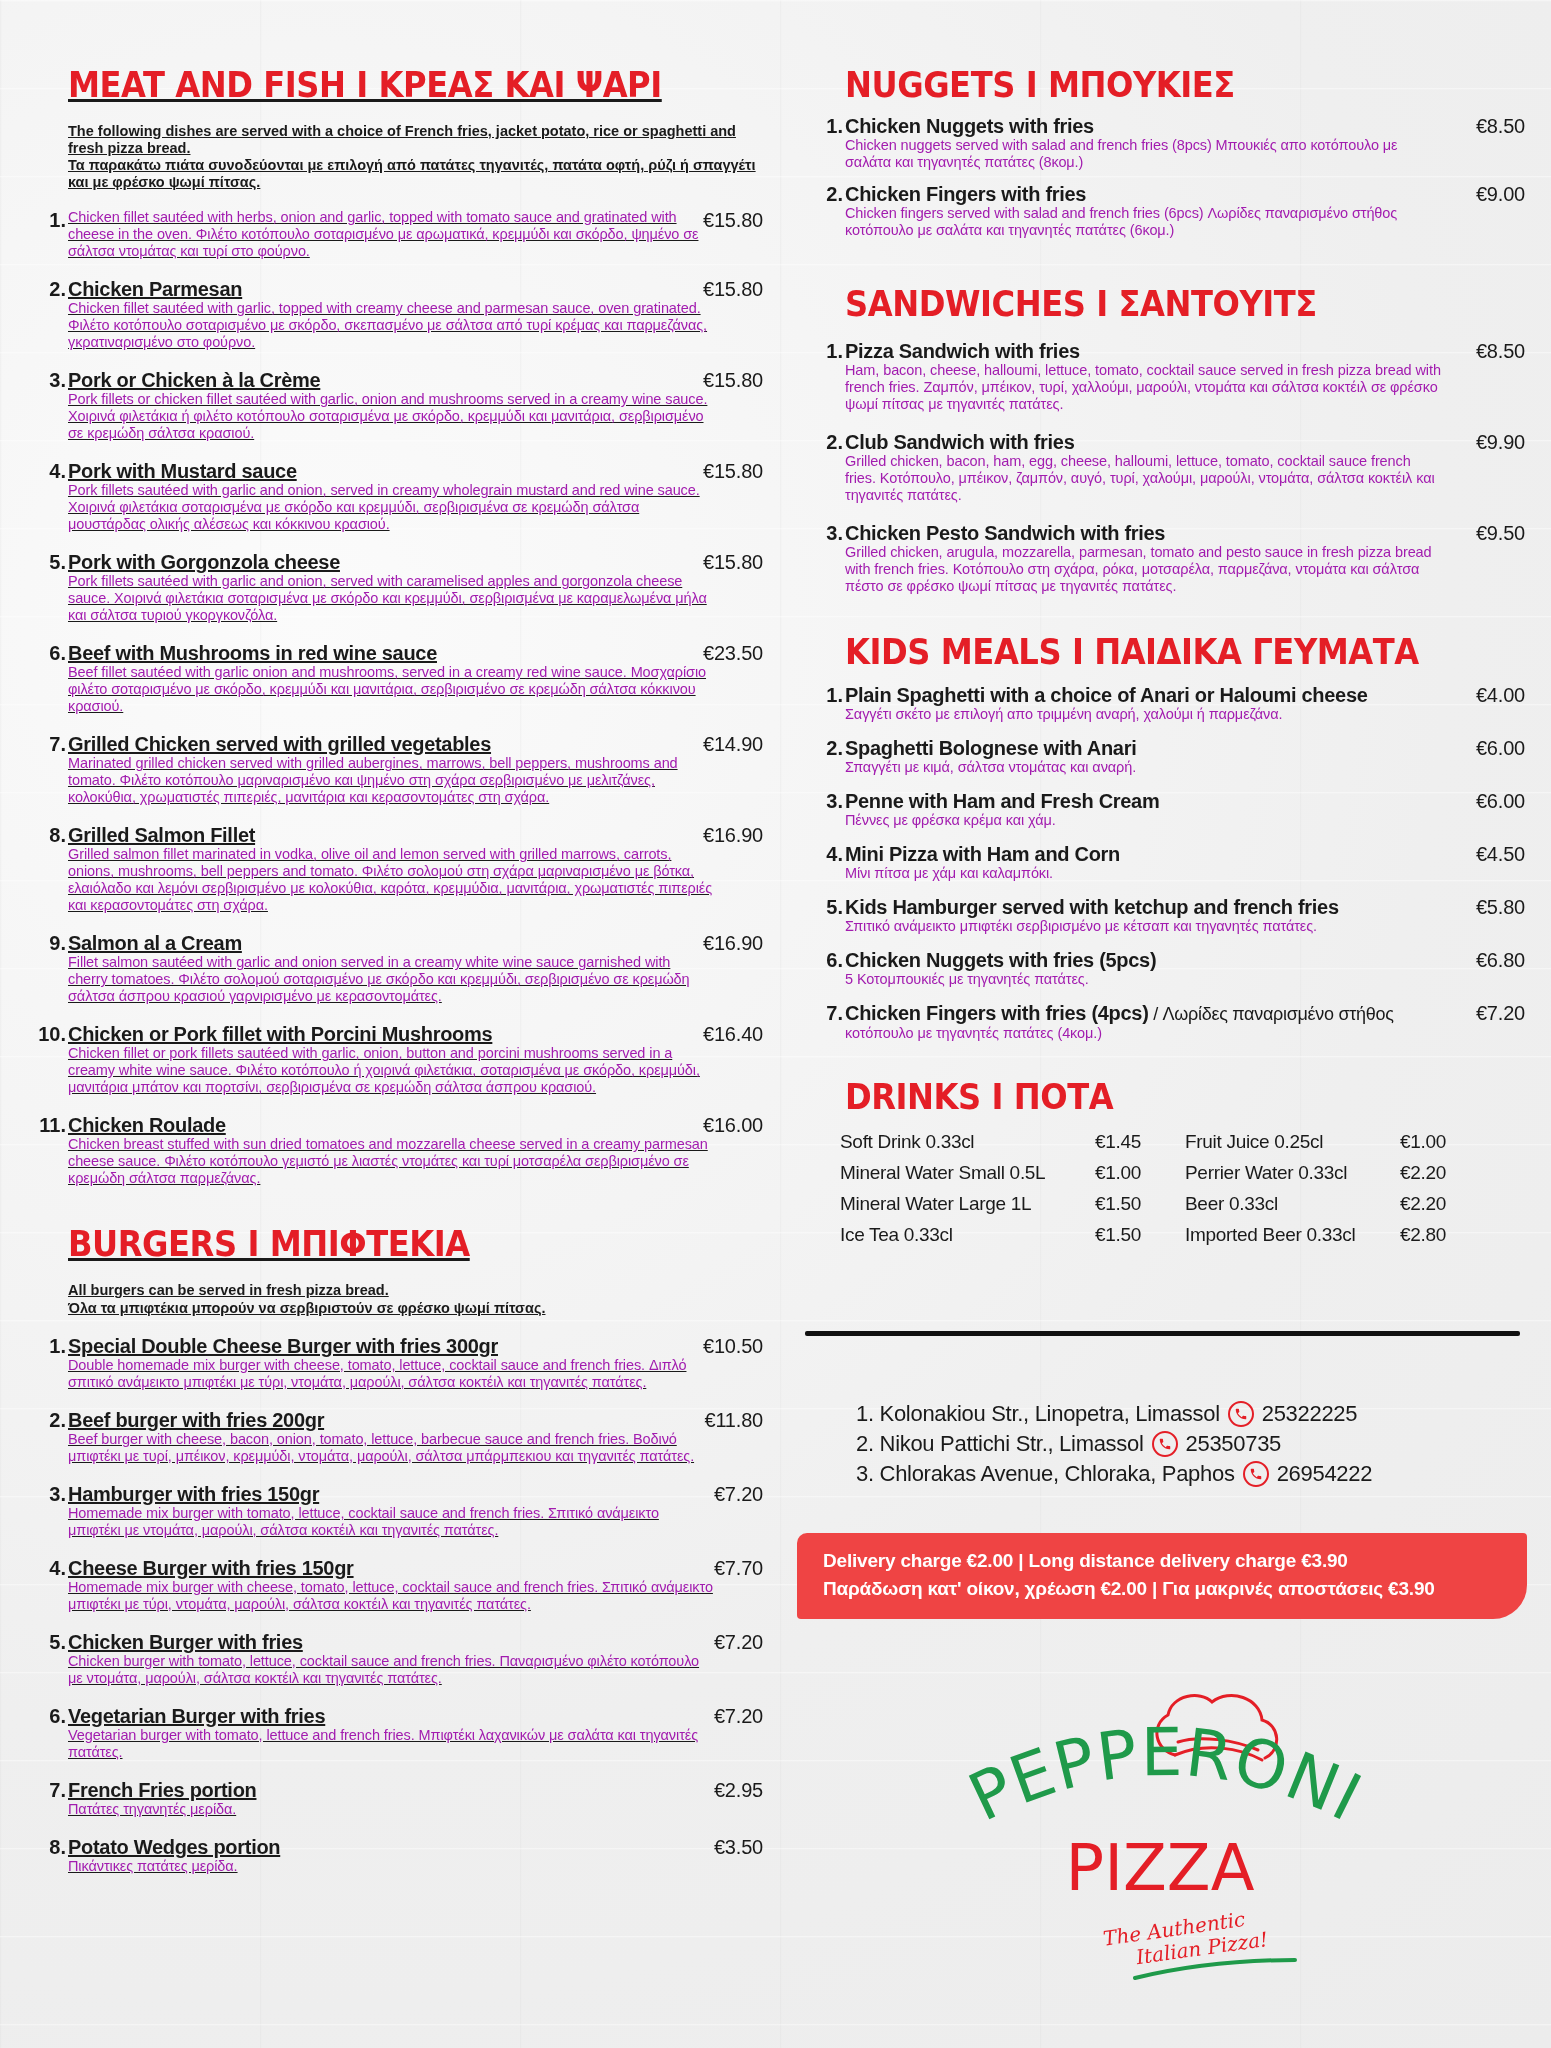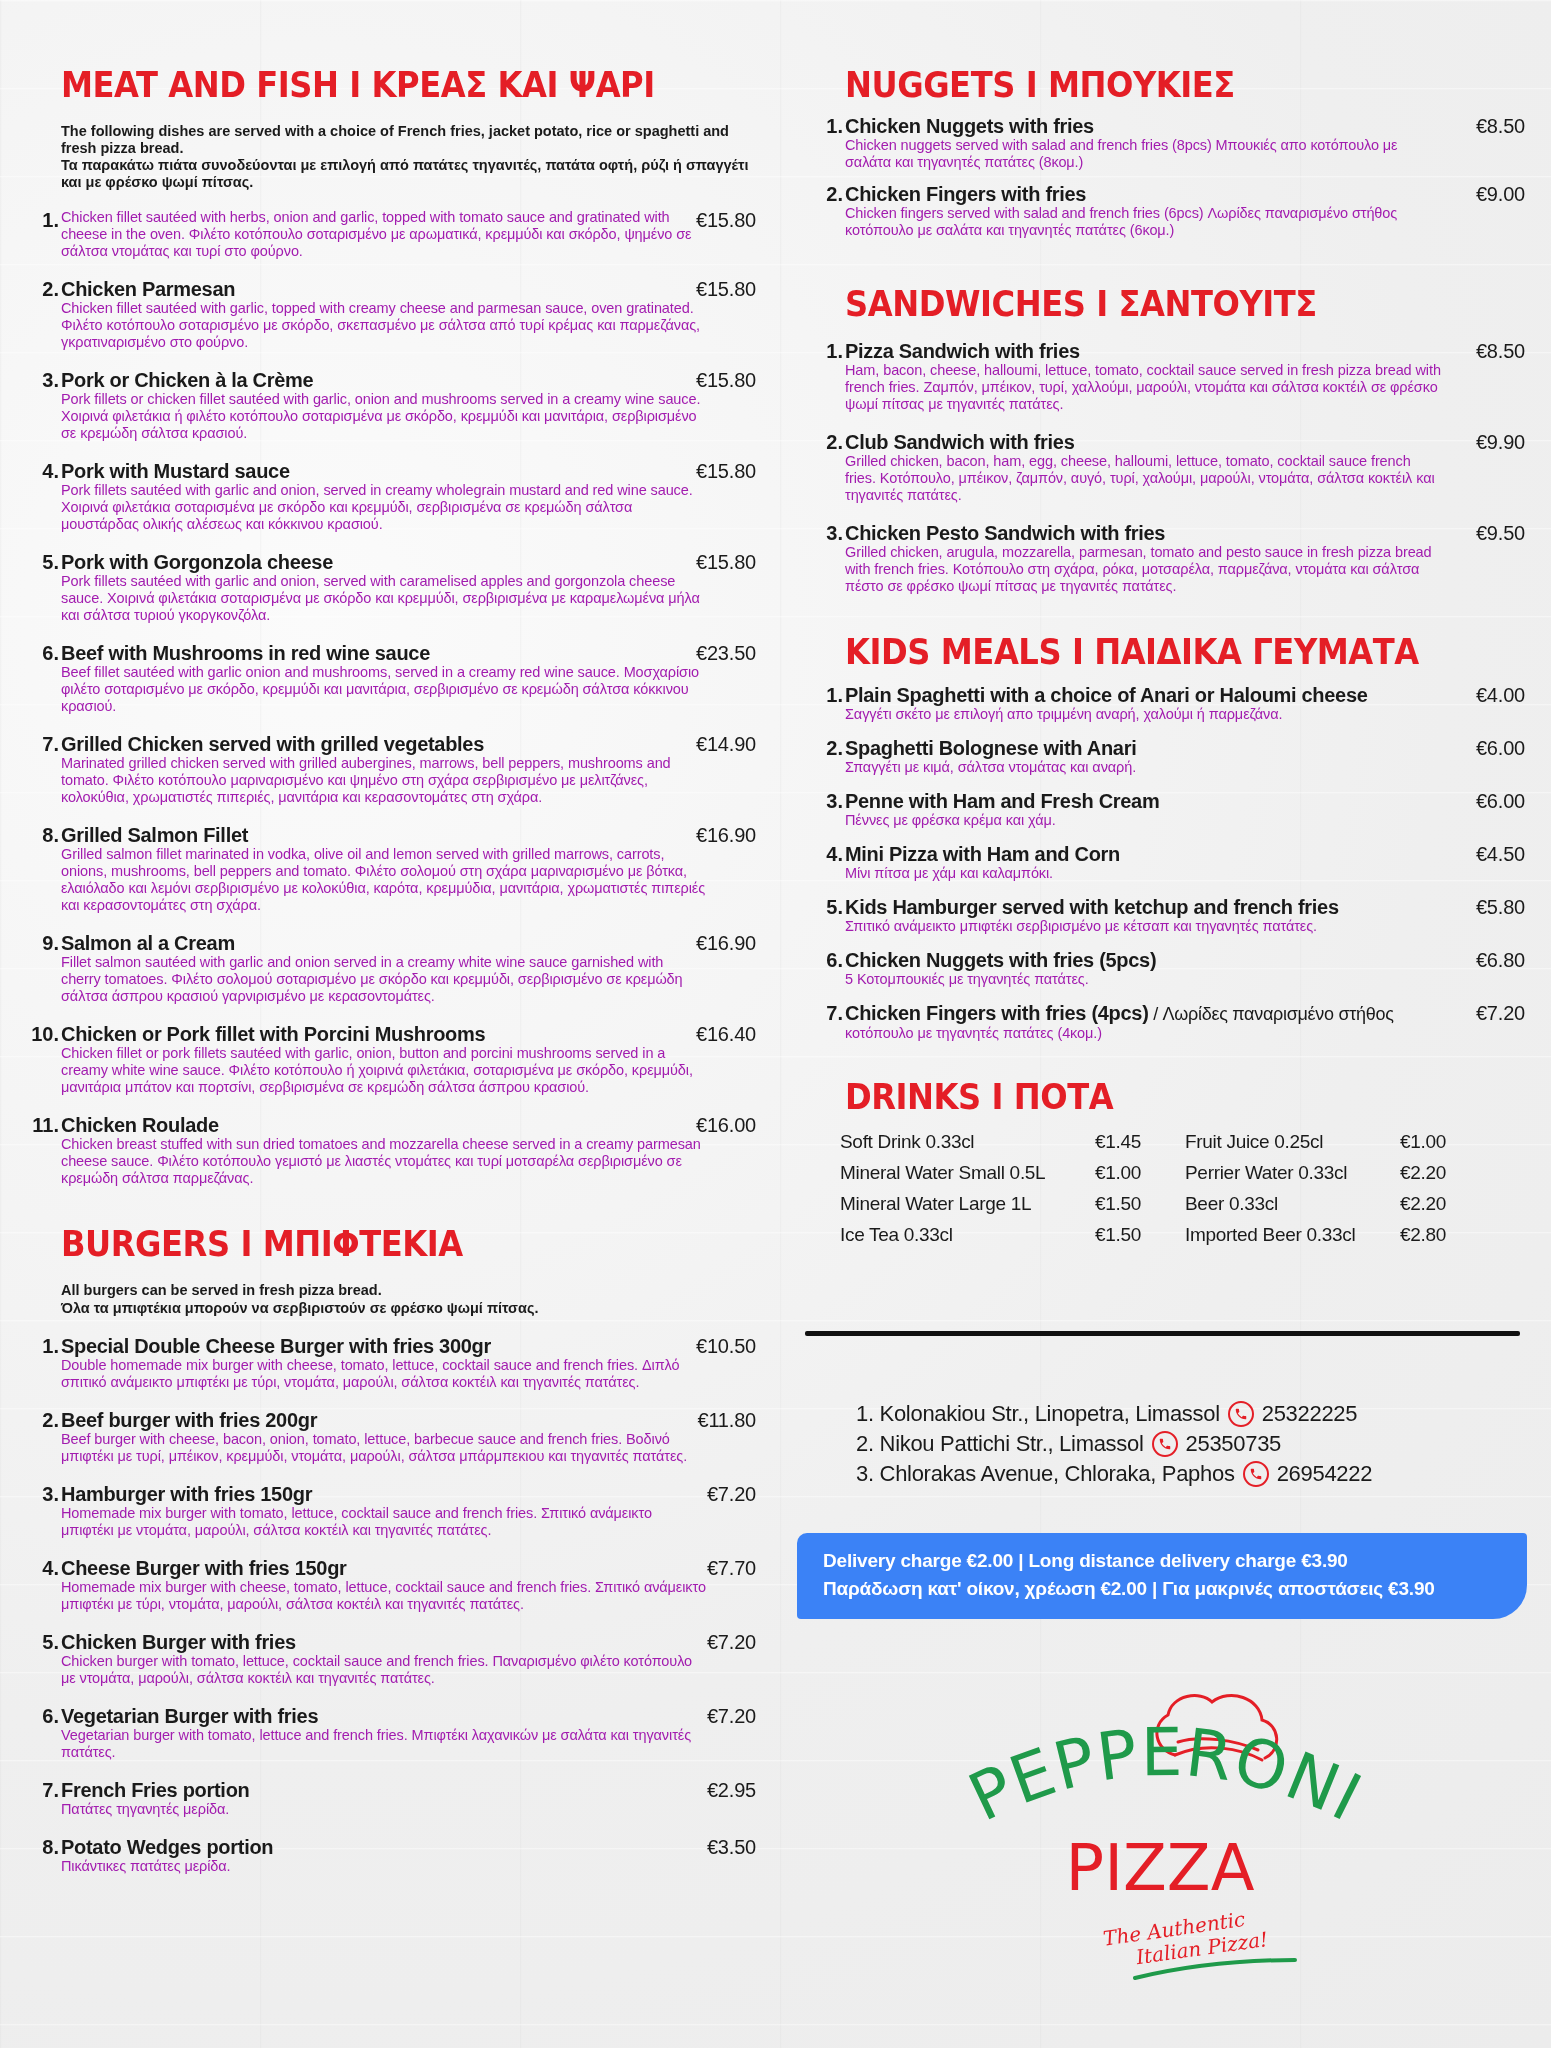--- a/index.html
+++ b/index.html
@@ -10,21 +10,21 @@
     background-color: #f3f3f3;
     background-image:
       linear-gradient(180deg, rgba(255,255,255,0.55) 0px, rgba(255,255,255,0) 2px),
       linear-gradient(90deg, rgba(200,200,200,0.18) 0px, rgba(200,200,200,0) 2px),
       radial-gradient(circle at 20% 30%, #fbfbfb 0, #efefef 60%, #ececec 100%);
     background-size: 100% 88px, 260px 100%, 100% 100%;
     position: relative;
     overflow: hidden;
   }
   .page { position: absolute; inset: 0; }
-  .col-left { position: absolute; left: 21px; top: 68px; width: 735px; }
+  .col-left { position: absolute; left: 28px; top: 68px; width: 735px; text-decoration: underline; }
   .col-right { position: absolute; left: 805px; top: 68px; width: 720px; }
 
   .section-title {
     font-family: "DejaVu Sans", sans-serif;
     font-weight: bold;
     font-size: 35px;
     letter-spacing: -0.5px;
     color: #e41e26;
     line-height: 1;
     margin-left: 40px;
@@ -84,21 +84,21 @@
   .loc-row { display: flex; align-items: center; gap: 8px; white-space: nowrap; }
   .phone-icon {
     display: inline-flex; align-items: center; justify-content: center;
     width: 26px; height: 26px; border-radius: 50%;
     border: 2.5px solid #e41e26; color: #e41e26;
   }
   .phone-icon svg { width: 14px; height: 14px; }
 
   .delivery-banner {
     position: absolute; left: 797px; top: 1533px; width: 730px; height: 86px;
-    background: #3b82f6;
+    background: #ef4444;
     border-radius: 10px 4px 34px 4px;
     color: #fff;
     font-size: 19px; font-weight: bold;
     line-height: 28px;
     padding: 14px 0 0 26px;
     letter-spacing: -0.2px;
   }
 
   .logo { position: absolute; left: 950px; top: 1680px; width: 430px; height: 300px; }
 </style>

